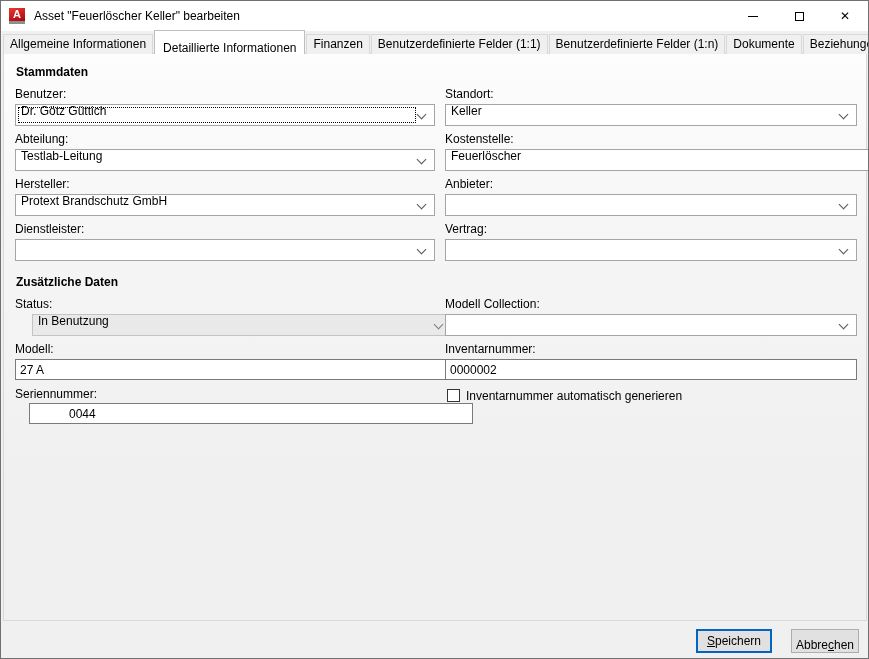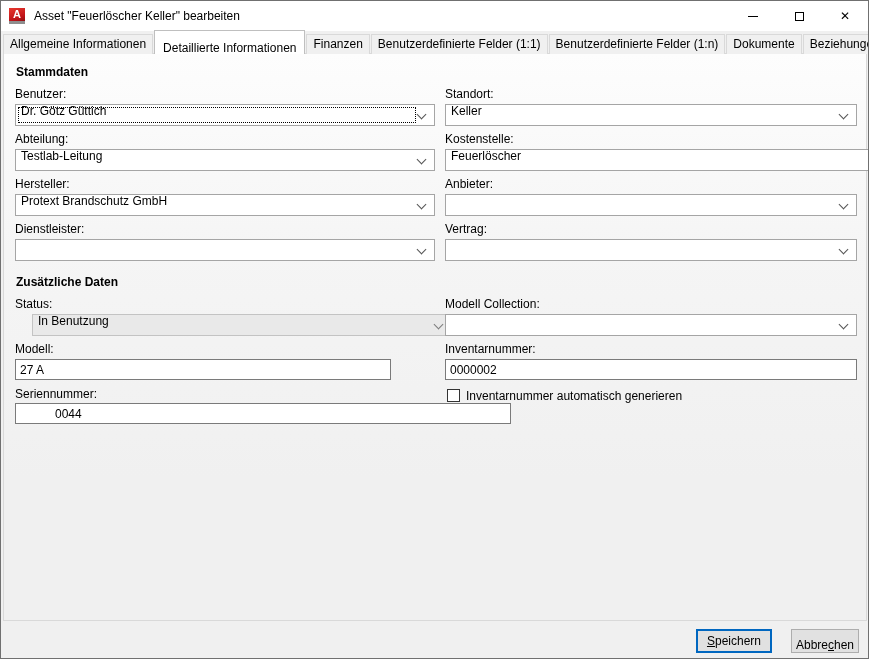--- a/index.html
+++ b/index.html
@@ -171,24 +171,24 @@
 
     <div class="section-header" style="left:12px; top:221px;">Zusätzliche Daten</div>
 
     <div class="field-label" style="left:11px; top:243px;">Status:</div>
     <div class="combo disabled" style="left:11px; top:260px; width:420px;margin-left:17px;">
       <span class="combo-value">In Benutzung</span>
       <span class="chev"></span>
     </div>
 
     <div class="field-label" style="left:11px; top:288px;">Modell:</div>
-    <input class="textbox" style="left: 11px; top: 305px; width: 376px;" value="27 A">
+    <input class="textbox" style="left: 11px; top: 305px; width: 440px;" value="27 A">
 
     <div class="field-label" style="left:11px; top:333px;">Seriennummer:</div>
-    <input class="textbox" style="left: 11px; top: 349px; width: 496px; padding-left: 39px;" value="0044">
+    <input class="textbox" style="left: 25px; top: 349px; width: 444px; padding-left: 39px;" value="0044">
 
     <div class="field-label" style="left:441px; top:243px;">Modell Collection:</div>
     <div class="combo" style="left:441px; top:260px; width:412px;">
       <span class="combo-value"></span>
       <span class="chev"></span>
     </div>
 
     <div class="field-label" style="left:441px; top:288px;">Inventarnummer:</div>
     <input class="textbox" style="left: 441px; top: 305px; width: 412px;" value="0000002">
 

